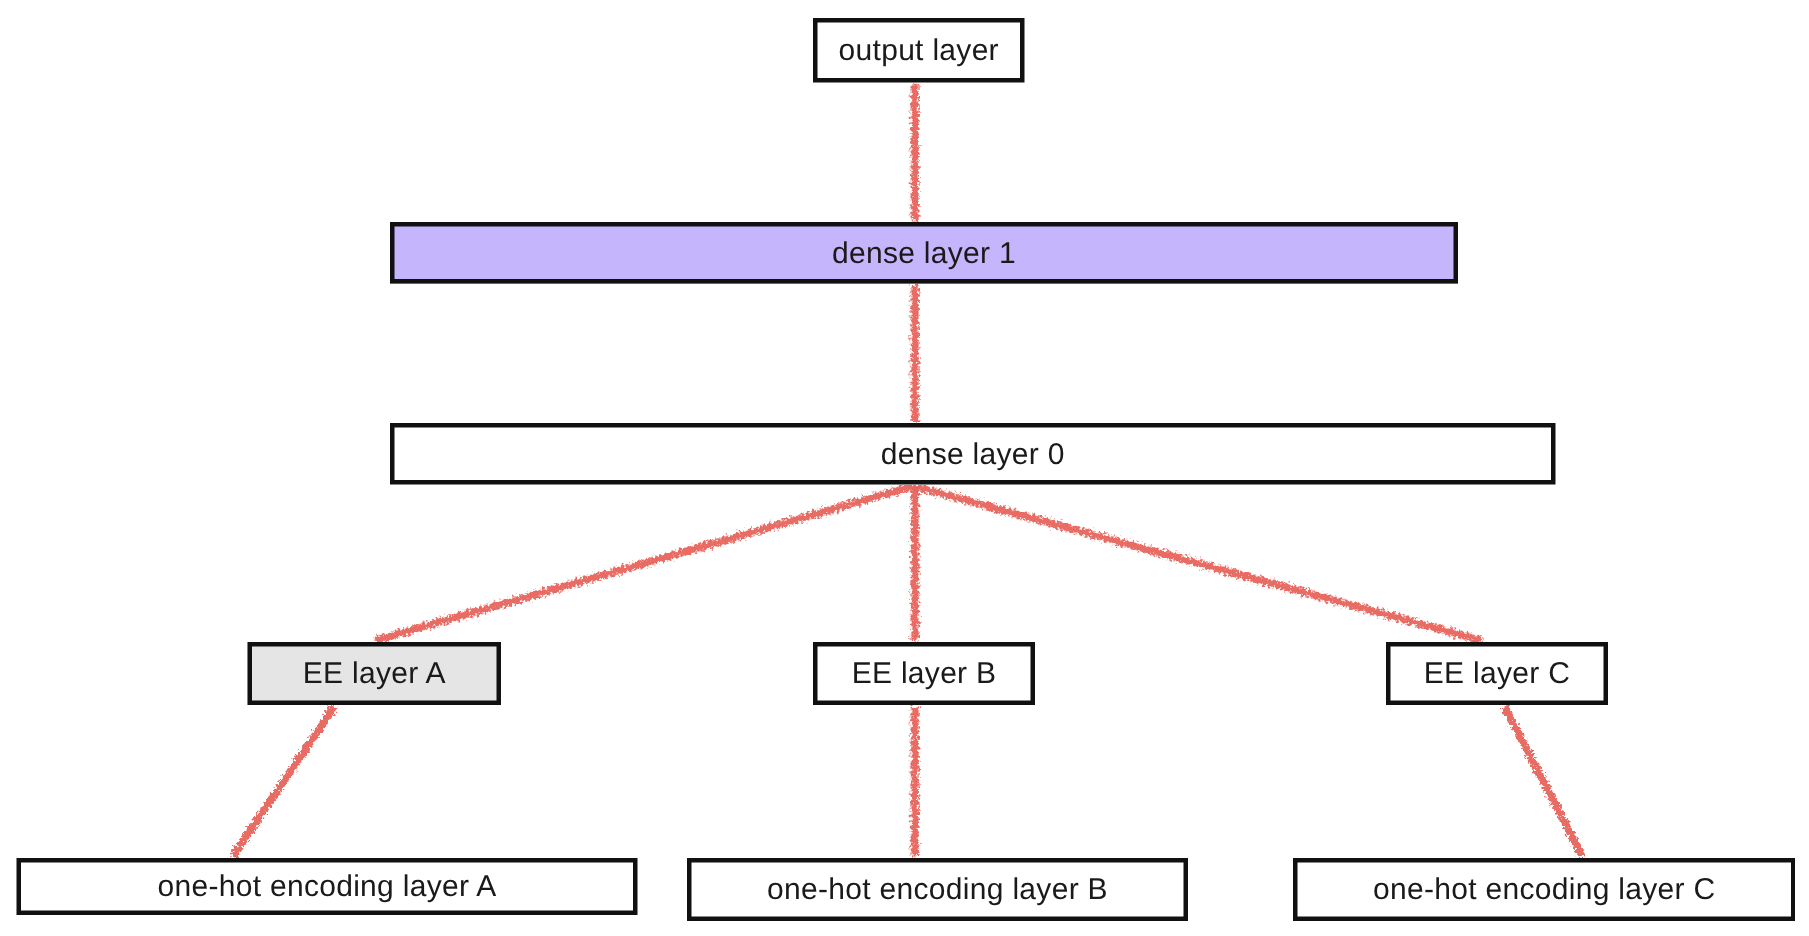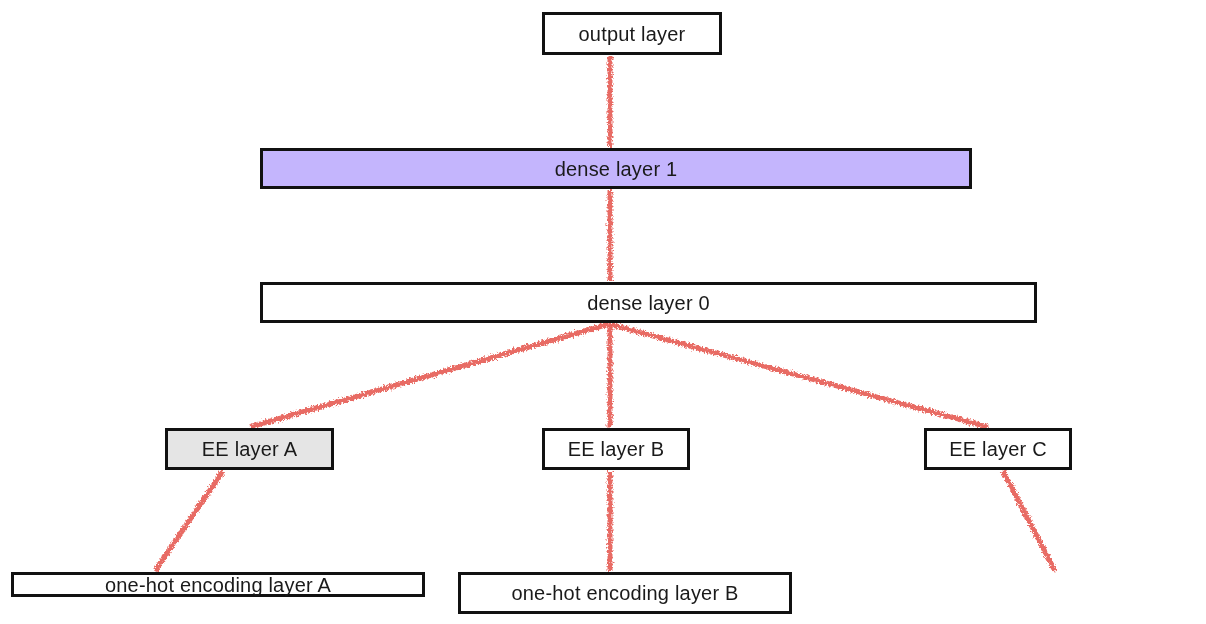--- a/index.html
+++ b/index.html
@@ -57,21 +57,21 @@
         <line x1="610" y1="190" x2="610" y2="281" stroke="#e7645c" stroke-width="5" stroke-linecap="butt" opacity="0.95"></line>
         <line x1="609" y1="324" x2="250" y2="427" stroke="#e7645c" stroke-width="5" stroke-linecap="butt" opacity="0.95"></line>
         <line x1="610" y1="324" x2="610" y2="427" stroke="#e7645c" stroke-width="5" stroke-linecap="butt" opacity="0.95"></line>
         <line x1="609" y1="324" x2="988" y2="427" stroke="#e7645c" stroke-width="5" stroke-linecap="butt" opacity="0.95"></line>
         <line x1="223" y1="471" x2="155" y2="571" stroke="#e7645c" stroke-width="5" stroke-linecap="butt" opacity="0.95"></line>
         <line x1="610" y1="471" x2="610" y2="571" stroke="#e7645c" stroke-width="5" stroke-linecap="butt" opacity="0.95"></line>
         <line x1="1003" y1="471" x2="1055" y2="571" stroke="#e7645c" stroke-width="5" stroke-linecap="butt" opacity="0.95"></line>
       </g>
   </svg>
 
-  <div class="node" style="left: 542px; top: 12px; width: 180px; height: 43px; border-color: rgb(17, 17, 17); background: rgb(255, 255, 255);">
+  <div class="node" style="left: 542px; top: 12px; width: 141px; height: 43px; border-color: rgb(17, 17, 17); background: rgb(255, 255, 255);">
     <span class="node-label">output layer</span>
   </div>
 
   <div class="node" style="left: 260px; top: 148px; width: 712px; height: 41px; border-color: rgb(17, 17, 17); background: #c4b5fd;">
     <span class="node-label">dense layer 1</span>
   </div>
 
   <div class="node" style="left: 260px; top: 282px; width: 777px; height: 41px; border-color: rgb(17, 17, 17); background: rgb(255, 255, 255);">
     <span class="node-label">dense layer 0</span>
   </div>
@@ -81,22 +81,25 @@
   </div>
 
   <div class="node" style="left: 542px; top: 428px; width: 148px; height: 42px; border-color: rgb(17, 17, 17); background: rgb(255, 255, 255);">
     <span class="node-label">EE layer B</span>
   </div>
 
   <div class="node" style="left: 924px; top: 428px; width: 148px; height: 42px; border-color: rgb(17, 17, 17); background: rgb(255, 255, 255);">
     <span class="node-label">EE layer C</span>
   </div>
 
-  <div class="node" style="left: 11px; top: 572px; width: 414px; height: 25px; border-color: rgb(17, 17, 17); background: rgb(255, 255, 255);">
+  <div class="node" style="left: 11px; top: 572px; width: 414px; height: 38px; border-color: rgb(17, 17, 17); background: rgb(255, 255, 255);">
     <span class="node-label">one-hot encoding layer A</span>
   </div>
 
   <div class="node" style="left: 458px; top: 572px; width: 334px; height: 42px; border-color: rgb(17, 17, 17); background: rgb(255, 255, 255);">
     <span class="node-label">one-hot encoding layer B</span>
   </div>
 
+  <div class="node" style="left: 862px; top: 572px; width: 335px; height: 42px; border-color: rgb(17, 17, 17); background: rgb(255, 255, 255);">
+    <span class="node-label">one-hot encoding layer C</span>
+  </div>
 
 </div>
 
 </body></html>

